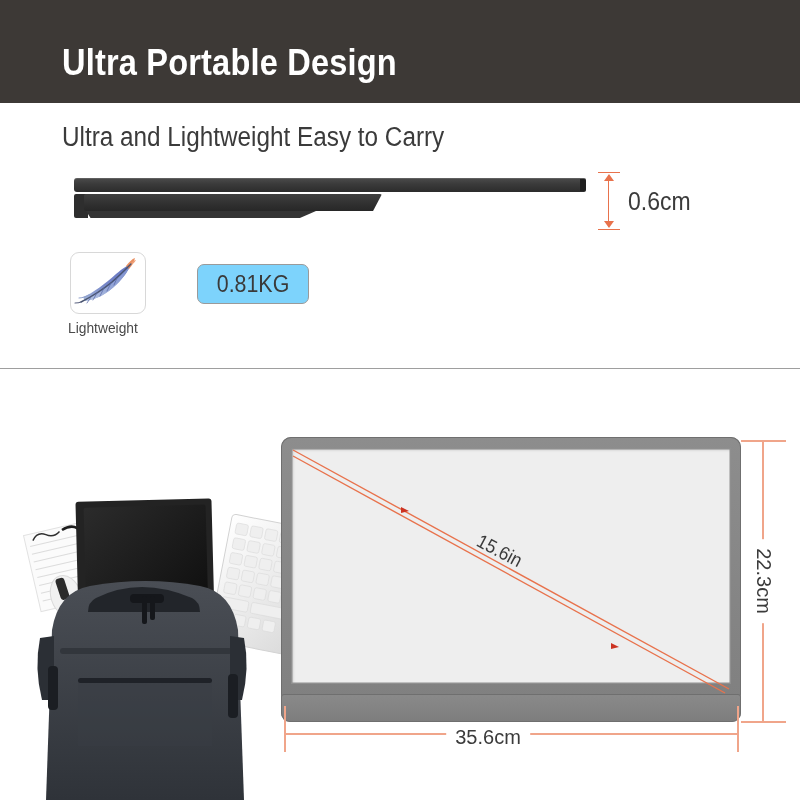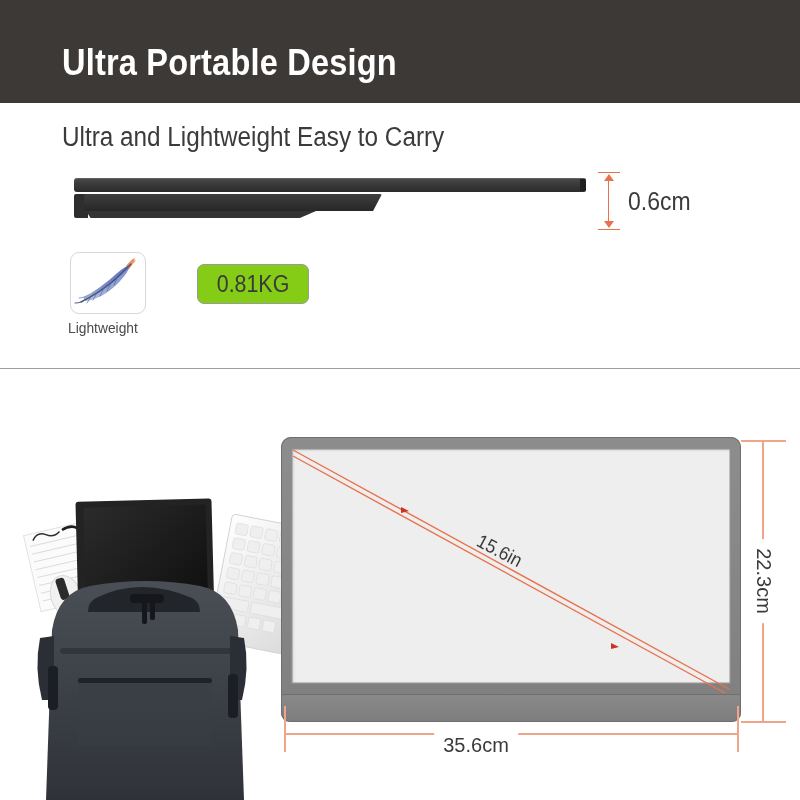--- a/index.html
+++ b/index.html
@@ -118,21 +118,21 @@
   }
   #feather-caption {
     position: absolute; left: 68px; top: 319px;
     font-size: 15px; color: #4a4a4a;
     transform: scaleX(0.92); transform-origin: left center;
     white-space: nowrap;
   }
   #weight-badge {
     position: absolute; left: 197px; top: 264px;
     width: 110px; height: 38px;
-    background: #84cc16;
+    background: #7dd3fc;
     border: 1px solid #9a9a9a;
     border-radius: 7px;
     display: flex; align-items: center; justify-content: center;
   }
   #weight-badge span {
     font-size: 23px; color: #3a3a3a;
     transform: scaleX(0.93);
     white-space: nowrap;
   }
 
@@ -187,23 +187,23 @@
   }
 
   
   .dimline { position: absolute; background: #f0a58a; }
   #dim-h-line {
     left: 284px; top: 733px; width: 454px; height: 1.5px;
   }
   #dim-h-left  { left: 284px; top: 706px; width: 1.5px; height: 46px; }
   #dim-h-right { left: 737px; top: 706px; width: 1.5px; height: 46px; }
   #width-label {
-    position: absolute; left: 476px; top: 722px;
+    position: absolute; left: 488px; top: 722px;
     transform: translateX(-50%);
-    background: #ffffff; padding: 12px 9px;
+    background: #ffffff; padding: 4px 9px;
     font-size: 20px; color: #3b3b3b;
     white-space: nowrap;
   }
   #dim-v-line { left: 762px; top: 440px; width: 1.5px; height: 282px; }
   #dim-v-top  { left: 741px; top: 440px; width: 45px; height: 1.5px; }
   #dim-v-bot  { left: 741px; top: 721px; width: 45px; height: 1.5px; }
   #height-label {
     position: absolute; left: 763px; top: 581px;
     transform: translate(-50%,-50%) rotate(90deg);
     background: #ffffff; padding: 0 9px;

